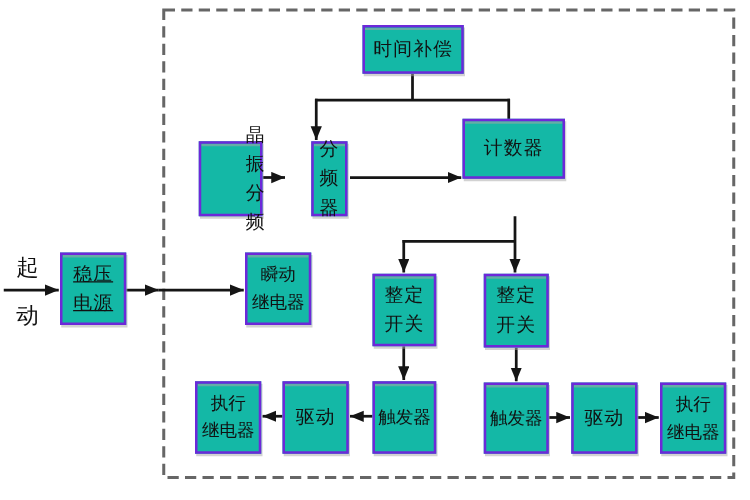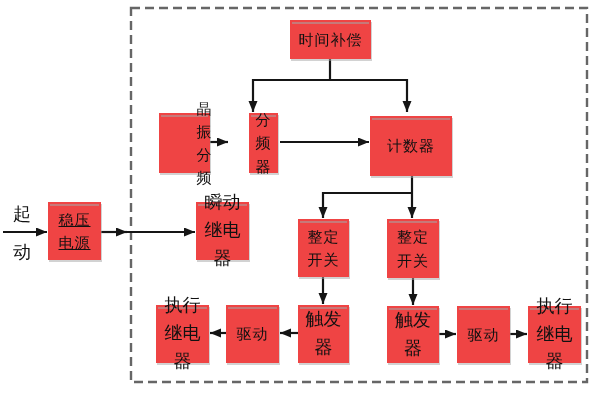--- a/index.html
+++ b/index.html
@@ -2,36 +2,36 @@
 <html><head>
 <meta charset="utf-8">
 <style>
   html,body{margin:0;padding:0;background:#ffffff;}
   .stage{
     position:relative;width:600px;height:400px;background:#ffffff;overflow:hidden;
     font-family:"Liberation Sans","DejaVu Sans",sans-serif;color:#111;
   }
   .wires{position:absolute;left:0;top:0;width:600px;height:400px;z-index:1;}
   .node{
-    position:absolute;z-index:2;background:#ef4444;border:2px solid #ef4444;
+    position:absolute;z-index:2;background:#14b8a6;border:2px solid #6d28d9;
     box-sizing:border-box;display:flex;flex-direction:column;align-items:center;
     justify-content:center;text-align:center;line-height:1.55;
     box-shadow:inset 0 2px 0 rgba(165,165,165,.55), 1px 2px 0 rgba(165,165,165,.5);
     font-size:15px;letter-spacing:1px;
   }
-  .node.small{font-size:18px;letter-spacing:0;}
+  .node.small{font-size:14px;letter-spacing:0;}
   .vlabel{
     position:absolute;z-index:2;display:flex;flex-direction:column;align-items:center;
     font-size:18px;line-height:1;row-gap:20px;left:13px;top:205px;color:#111;
   }
   
   #n-timecomp      {left:290px;top:20px; width:81px;height:39px;}
   #n-crystal       {left:159px;top:113px;width:51px;height:60px;padding-left:40px;}
   #n-divider       {left:229px;top:113px;width:29px;height:60px;margin-left:20px;}
-  #n-counter       {left:370px;top:116px;width:82px;height:60px;align-items:center;}
+  #n-counter       {left:370px;top:95px;width:82px;height:48px;align-items:center;}
   #n-power         {left:48px; top:202px;width:53px;height:58px;text-decoration:underline;}
   #n-instantrelay  {left:196px;top:202px;width:53px;height:58px;}
   #n-setswitch-l   {left:298px;top:219px;width:51px;height:58px;}
   #n-setswitch-r   {left:387px;top:219px;width:52px;height:59px;}
   #n-trigger-l     {left:298px;top:305px;width:51px;height:58px;}
   #n-driver-l      {left:226px;top:305px;width:53px;height:58px;}
   #n-execrelay-l   {left:156px;top:305px;width:53px;height:58px;}
   #n-trigger-r     {left:387px;top:306px;width:52px;height:57px;}
   #n-driver-r      {left:457px;top:306px;width:53px;height:57px;}
   #n-execrelay-r   {left:528px;top:306px;width:53px;height:57px;}

